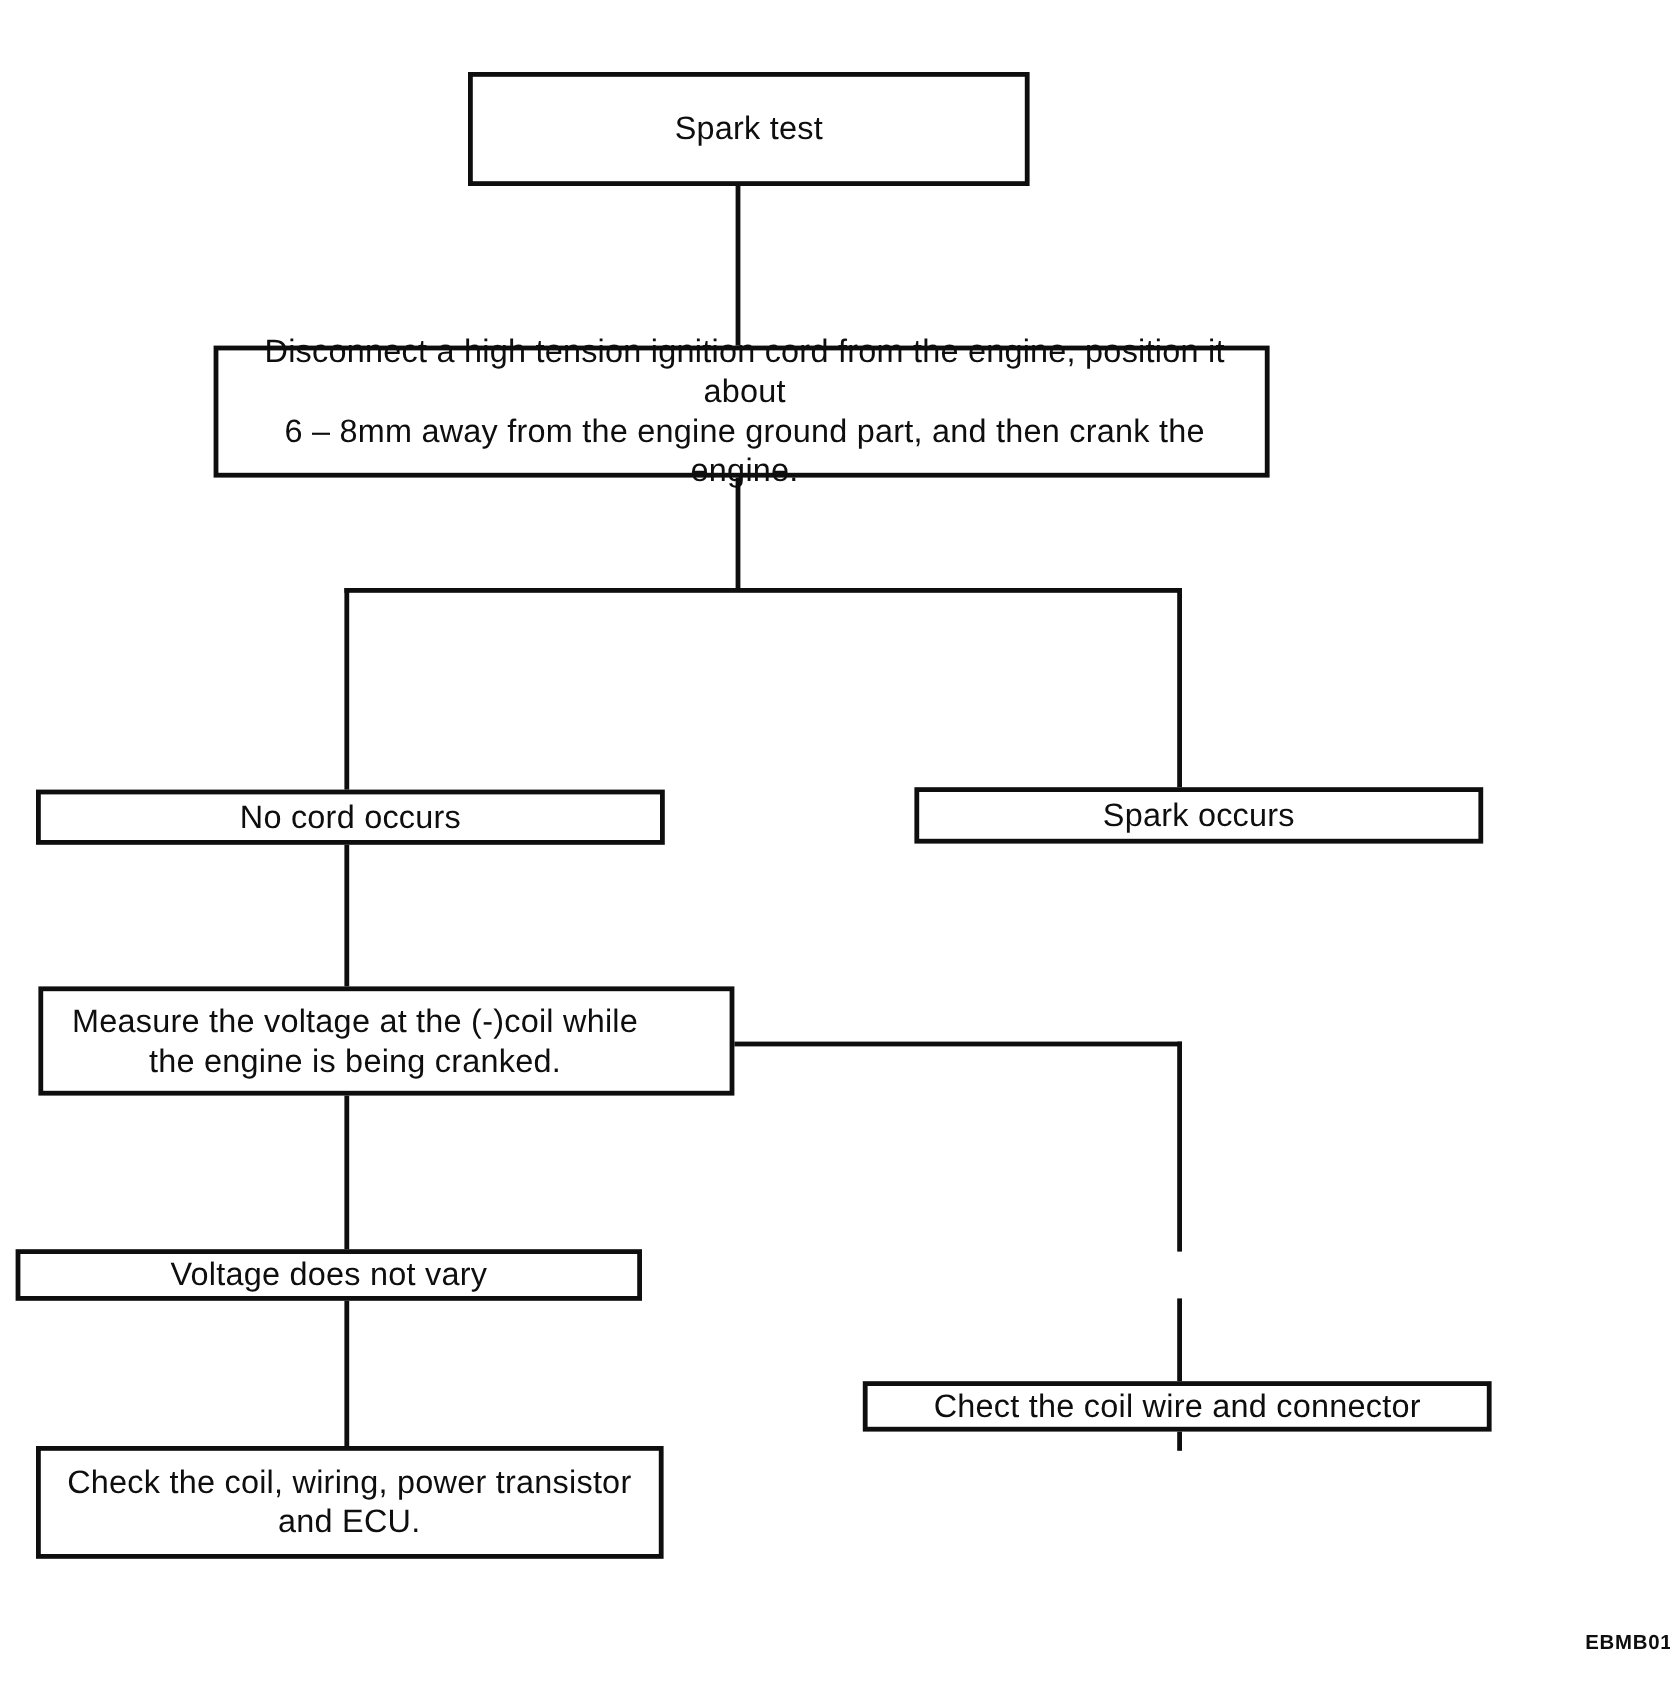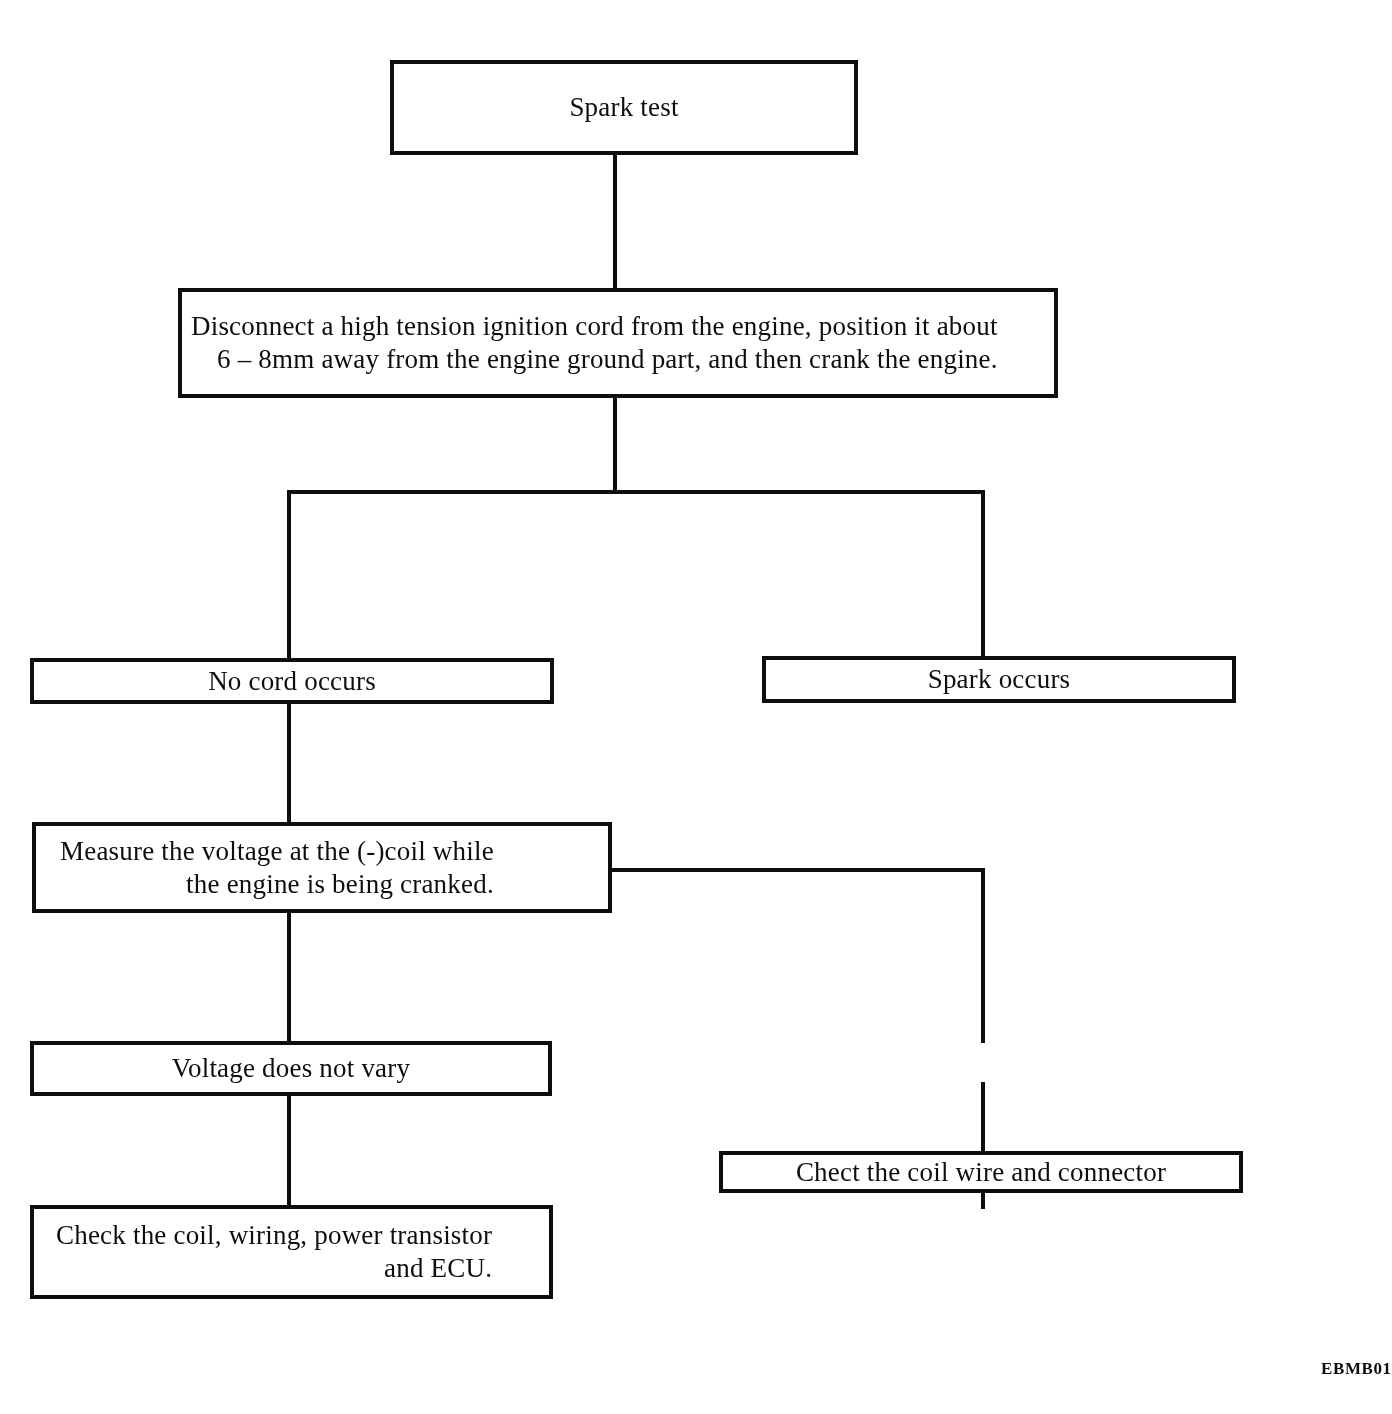--- a/index.html
+++ b/index.html
@@ -5,45 +5,45 @@
   html, body {
     margin: 0;
     padding: 0;
     background: #ffffff;
   }
   .canvas {
     position: relative;
     width: 1392px;
     height: 1414px;
     background: #ffffff;
-    font-family: Liberation Serif, serif;
+    font-family: Liberation Sans, sans-serif;
     color: #0e0e0e;
     overflow: hidden;
   }
   .node {
     position: absolute;
     box-sizing: border-box;
     border: 4px solid #0e0e0e;
     background: #ffffff;
     display: flex;
     align-items: center;
     font-size: 27px;
     line-height: 1.22;
     white-space: pre-line;
     letter-spacing: 0.2px;
   }
   .node.center { justify-content: center; text-align: center; padding: 0 8px; }
-  .node.left   { justify-content: flex-start; text-align: right; }
+  .node.left   { justify-content: flex-start; text-align: center; }
 
   .n1 { left: 390px; top: 60px;   width: 468px; height: 95px; }
   .n2 { left: 178px; top: 288px;  width: 880px; height: 110px; padding-left: 9px;  padding-right: 4px; }
   .n3 { left: 30px;  top: 658px;  width: 524px; height: 46px; }
   .n4 { left: 722px; top: 656px;  width: 474px; height: 47px; margin-left: 40px; }
   .n5 { left: 32px;  top: 822px;  width: 580px; height: 91px;  padding-left: 24px; padding-right: 10px; }
-  .n6 { left: 30px;  top: 1041px; width: 522px; height: 55px; }
+  .n6 { left: 13px;  top: 1041px; width: 522px; height: 43px; }
   .n7 { left: 722px; top: 1041px; width: 520px; height: 43px; }
   .n8 { left: 30px;  top: 1205px; width: 523px; height: 94px;  padding-left: 22px; padding-right: 10px; }
   .n9 { left: 719px; top: 1151px; width: 524px; height: 42px; }
 
   .line {
     position: absolute;
     background: #0e0e0e;
   }
   .c1 { left: 613px; top: 155px;  width: 4px;   height: 135px; }
   .c2 { left: 613px; top: 396px;  width: 4px;   height: 96px;  }

